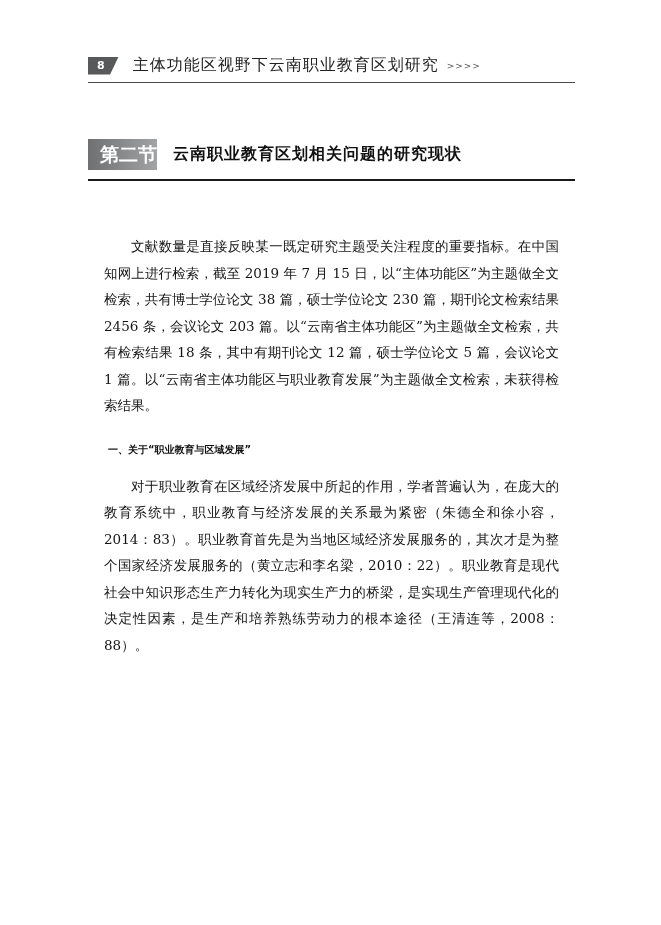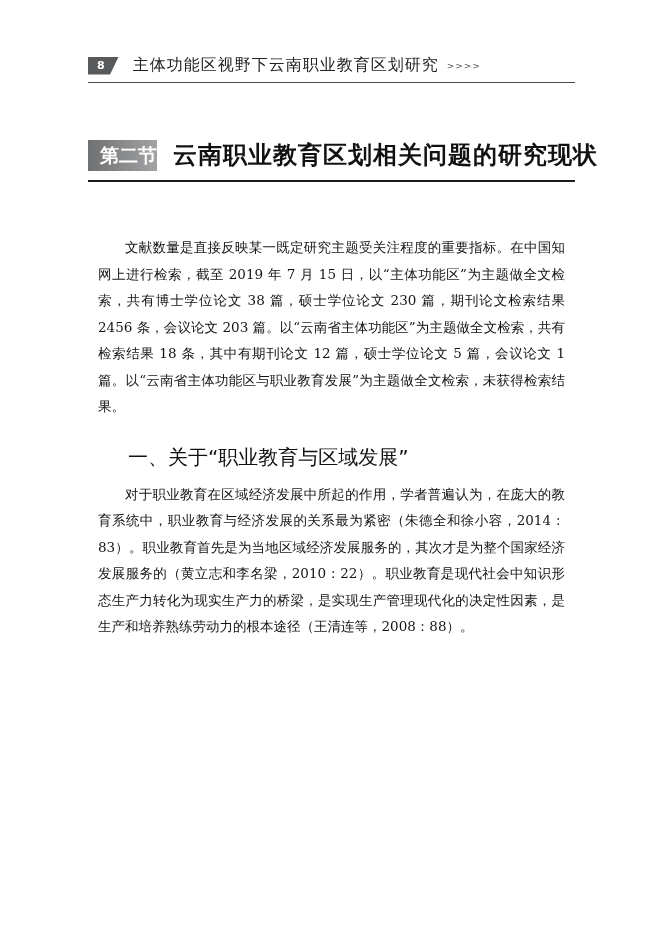--- a/index.html
+++ b/index.html
@@ -64,41 +64,41 @@
     font-weight:bold;
     font-size:19px;
     line-height:28px;
     padding:1px 0 2px 12px;
     margin-right:16px;
     white-space:nowrap;
   }
   .section-title{
     font-family:"DejaVu Sans", sans-serif;
     font-weight:bold;
-    font-size:24px;
+    font-size:16px;
     color:#111;
     letter-spacing:1px;
     white-space:nowrap;
   }
   
   .body-text{
     margin-top:52px;
   }
   .para{
     font-size:13.5px;
     line-height:26.5px;
     text-align:justify;
     text-indent:2em;
-    margin:10px;
+    margin:16px;
     color:#141414;
   }
   .subheading{
     font-family:"DejaVu Sans", sans-serif;
-    font-weight:normal;
-    font-size:20px;
+    font-weight:bold;
+    font-size:10px;
     color:#111;
     margin:24px 0 6px 0;
     text-indent:2em;
   }
 </style>
 </head>
 <body>
 
 <div class="page">
 

